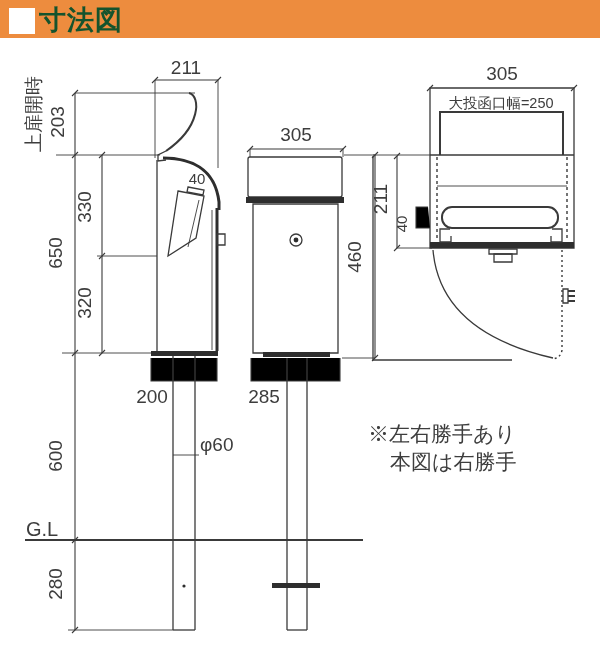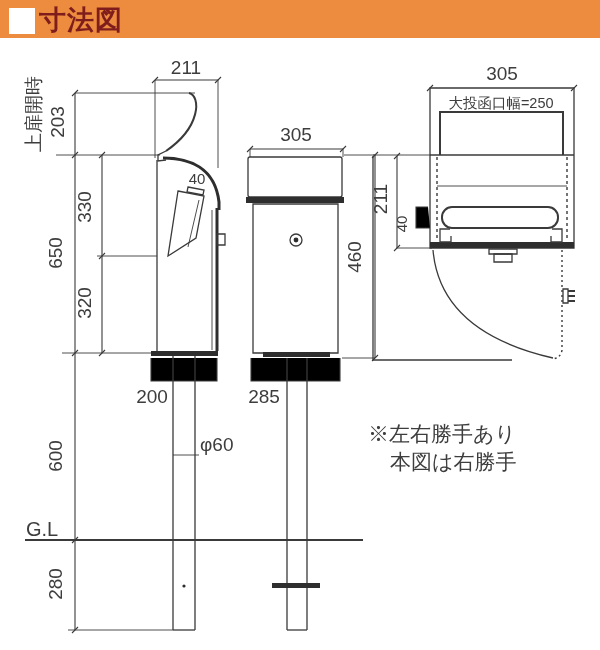--- a/index.html
+++ b/index.html
@@ -1,21 +1,21 @@
 <!DOCTYPE html>
 <html><head>
 <meta charset="utf-8">
 <style>
   html,body{margin:0;padding:0;background:#fff;}
   #stage{position:relative;width:600px;height:650px;background:#ffffff;overflow:hidden;
          font-family:"Liberation Sans",sans-serif;}
   #header-bar{position:absolute;left:0;top:0;width:600px;height:38px;background:#ED8C3E;
               display:flex;align-items:center;}
   #header-square{width:26px;height:26px;background:#ffffff;margin-left:9px;margin-top:4px;}
-  #header-title{color:#7f1d1d;font-size:27px;font-weight:bold;margin-left:4px;margin-top:2px;
+  #header-title{color:#14532d;font-size:27px;font-weight:bold;margin-left:4px;margin-top:2px;
                 letter-spacing:1px;}
   svg{position:absolute;left:0;top:38px;}
   svg *{vector-effect:non-scaling-stroke;}
   .ln{stroke:#3a3a3a;stroke-width:1.3;fill:none;}
   .thin{stroke:#3a3a3a;stroke-width:0.9;fill:none;}
   .thick{stroke:#2e2e2e;stroke-width:3;fill:none;}
   .med{stroke:#3a3a3a;stroke-width:2;fill:none;}
   .fill{fill:#2e2e2e;stroke:none;}
   .tick{stroke:#3a3a3a;stroke-width:1.1;}
   .dash{stroke:#3a3a3a;stroke-width:1.4;fill:none;stroke-dasharray:3 3;}

